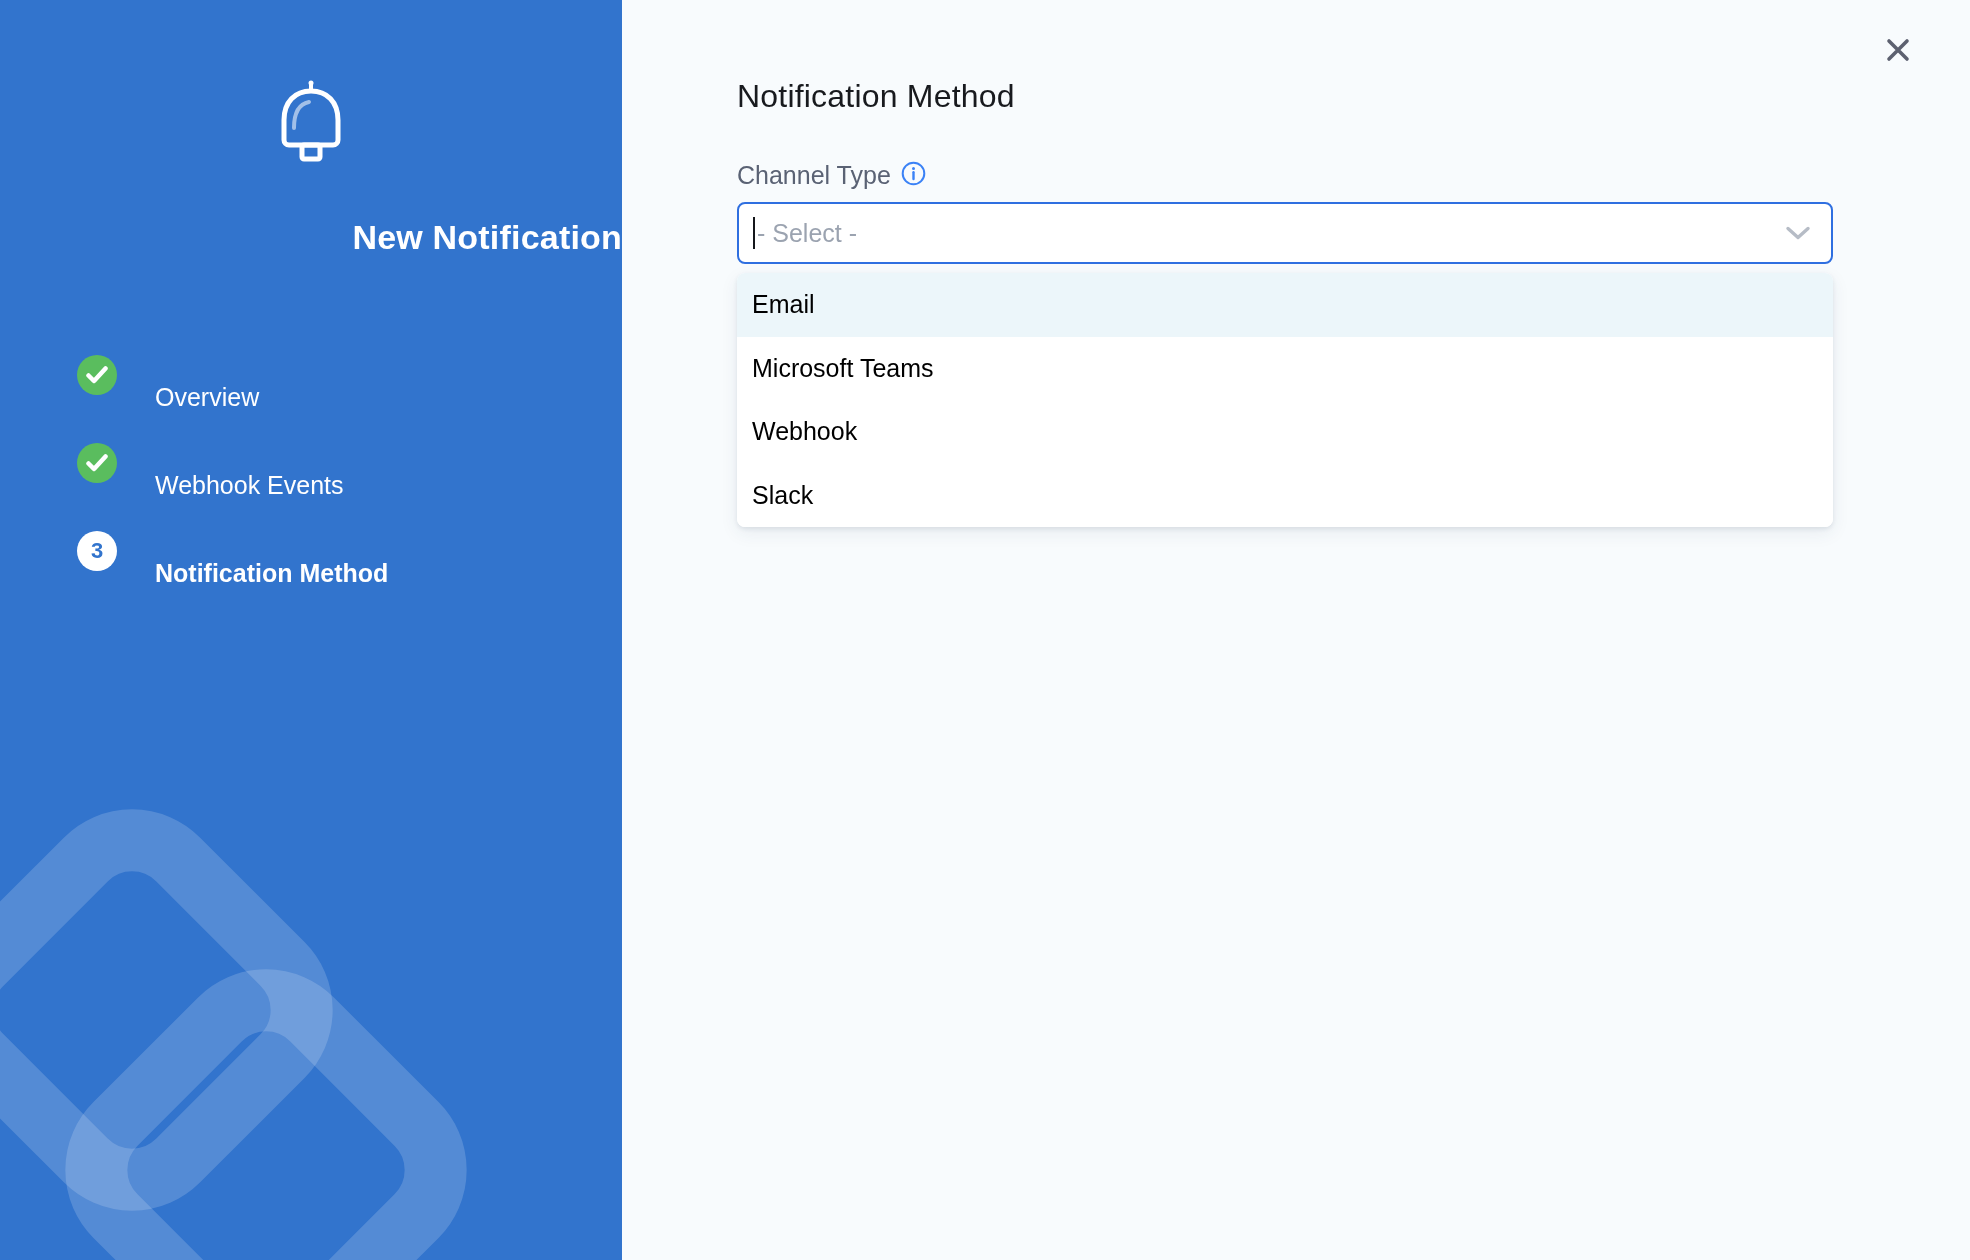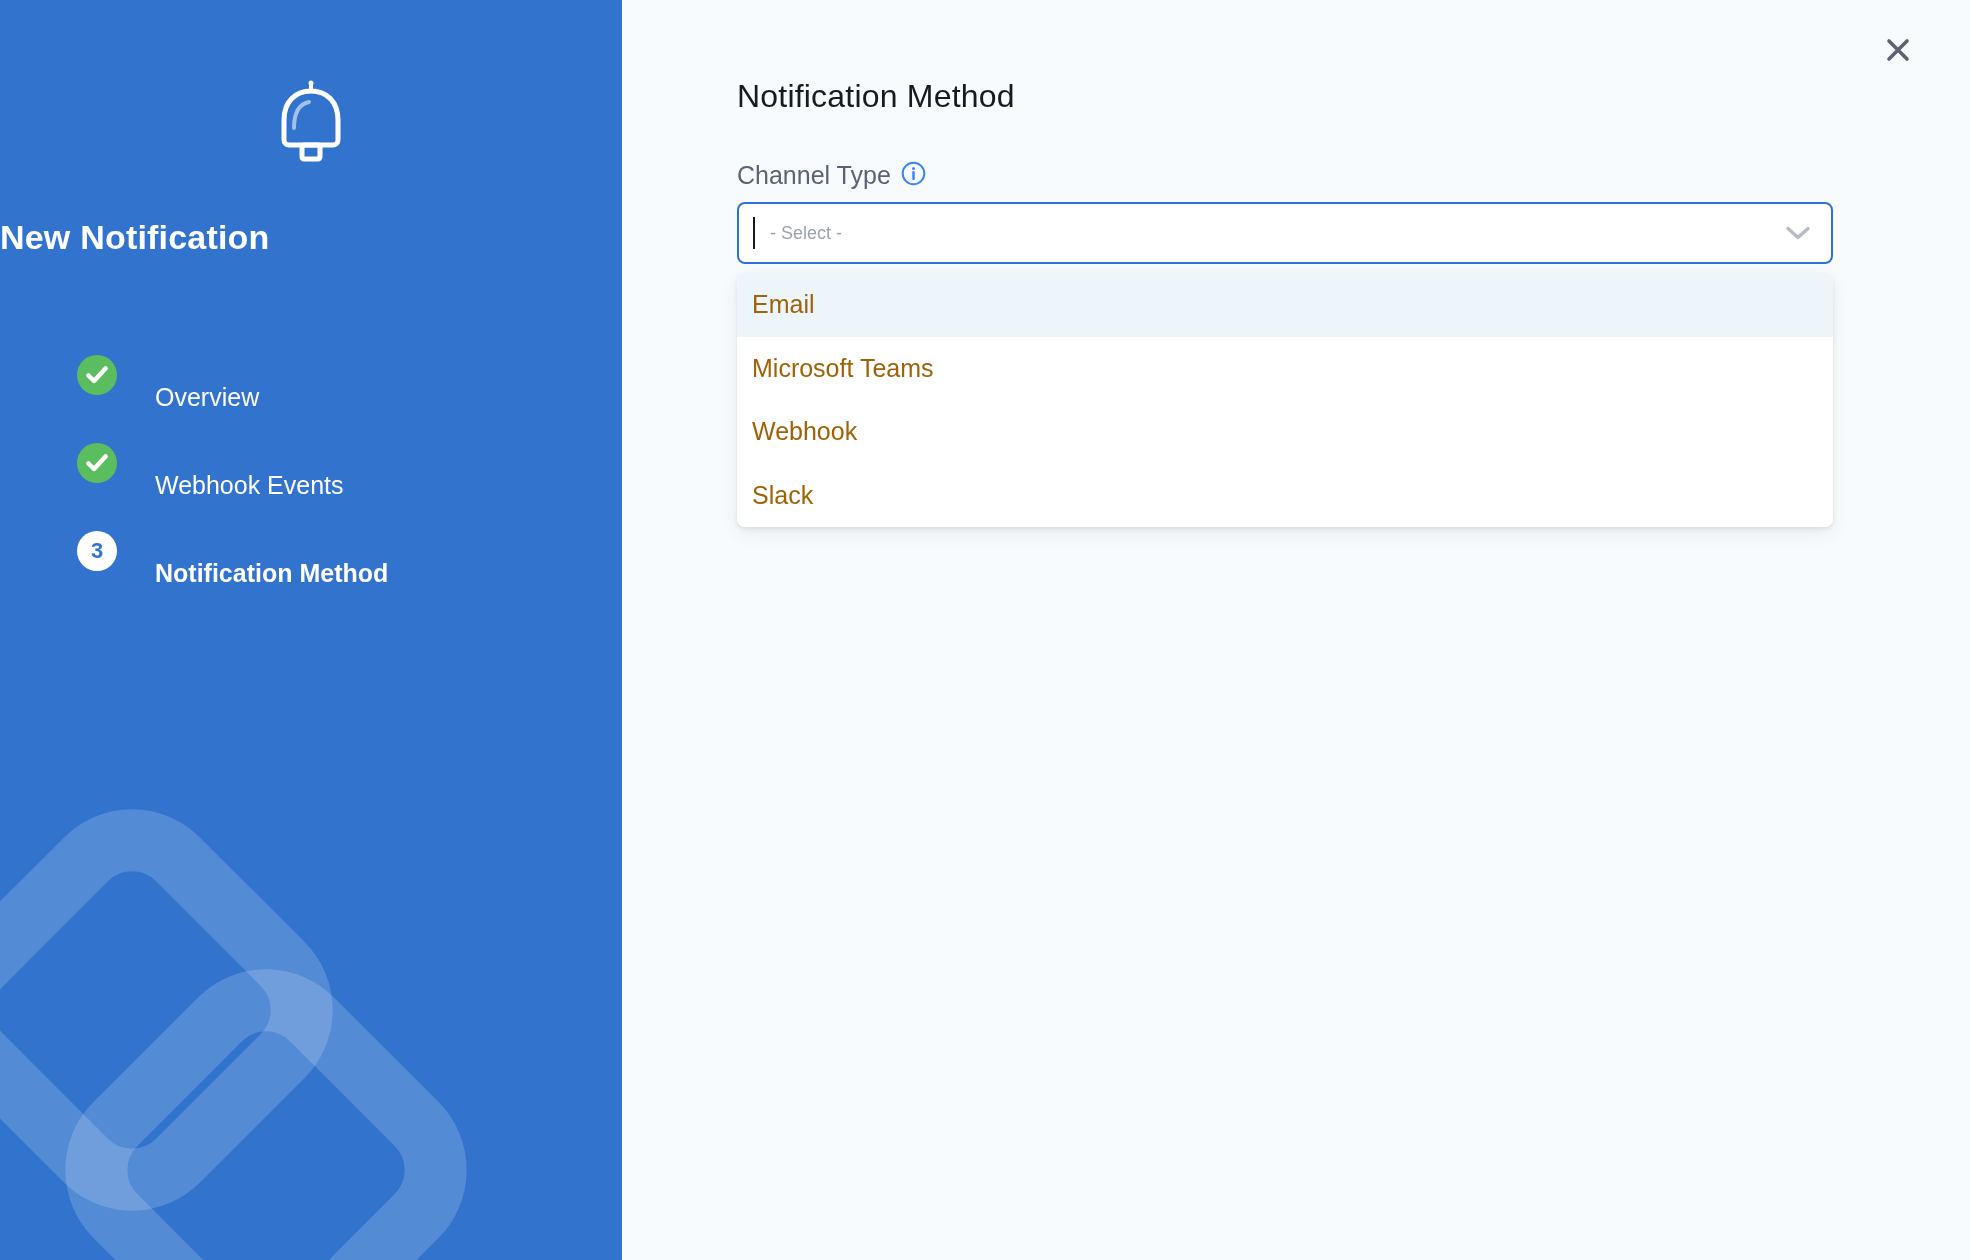--- a/index.html
+++ b/index.html
@@ -22,21 +22,21 @@
     flex-shrink: 0;
   }
   .sidebar-inner { position: relative; z-index: 2; }
   .bell-wrap {
     margin-top: 76px;
     display: flex;
     justify-content: center;
   }
   .sidebar-title {
     margin-top: 46px;
-    text-align: left;
+    text-align: right;
     font-size: 34px;
     font-weight: 700;
     letter-spacing: 0.2px;
   }
   .steps { margin-top: 98px; padding-left: 77px; }
   .step {
     display: flex;
     align-items: center;
     margin-bottom: 48px;
     height: 40px;
@@ -118,41 +118,41 @@
     padding: 0 20px 0 14px;
     position: relative;
     cursor: text;
   }
   .text-caret {
     width: 2px; height: 32px;
     background: #15171b;
     flex-shrink: 0;
   }
   .select-placeholder {
-    margin-left: 15px;
-    font-size: 18px;
+    margin-left: 2px;
+    font-size: 25px;
     color: #9ba3b0;
   }
   .select-chevron { margin-left: auto; display: flex; }
 
   .dropdown {
     margin-top: 9px;
     width: 1096px;
     background: #ffffff;
     border-radius: 8px;
     overflow: hidden;
     box-shadow: 0 2px 4px rgba(40,60,90,0.10), 0 6px 18px rgba(40,60,90,0.08);
   }
   .option {
     height: 63.5px;
     display: flex;
     align-items: center;
     padding-left: 15px;
     font-size: 25px;
-    color: #a16207;
+    color: #000000;
     cursor: pointer;
     background: #ffffff;
   }
   .option.highlight { background: #ecf6fa; }
 </style>
 </head>
 <body>
 
 <aside class="sidebar">
   <div class="watermark">

